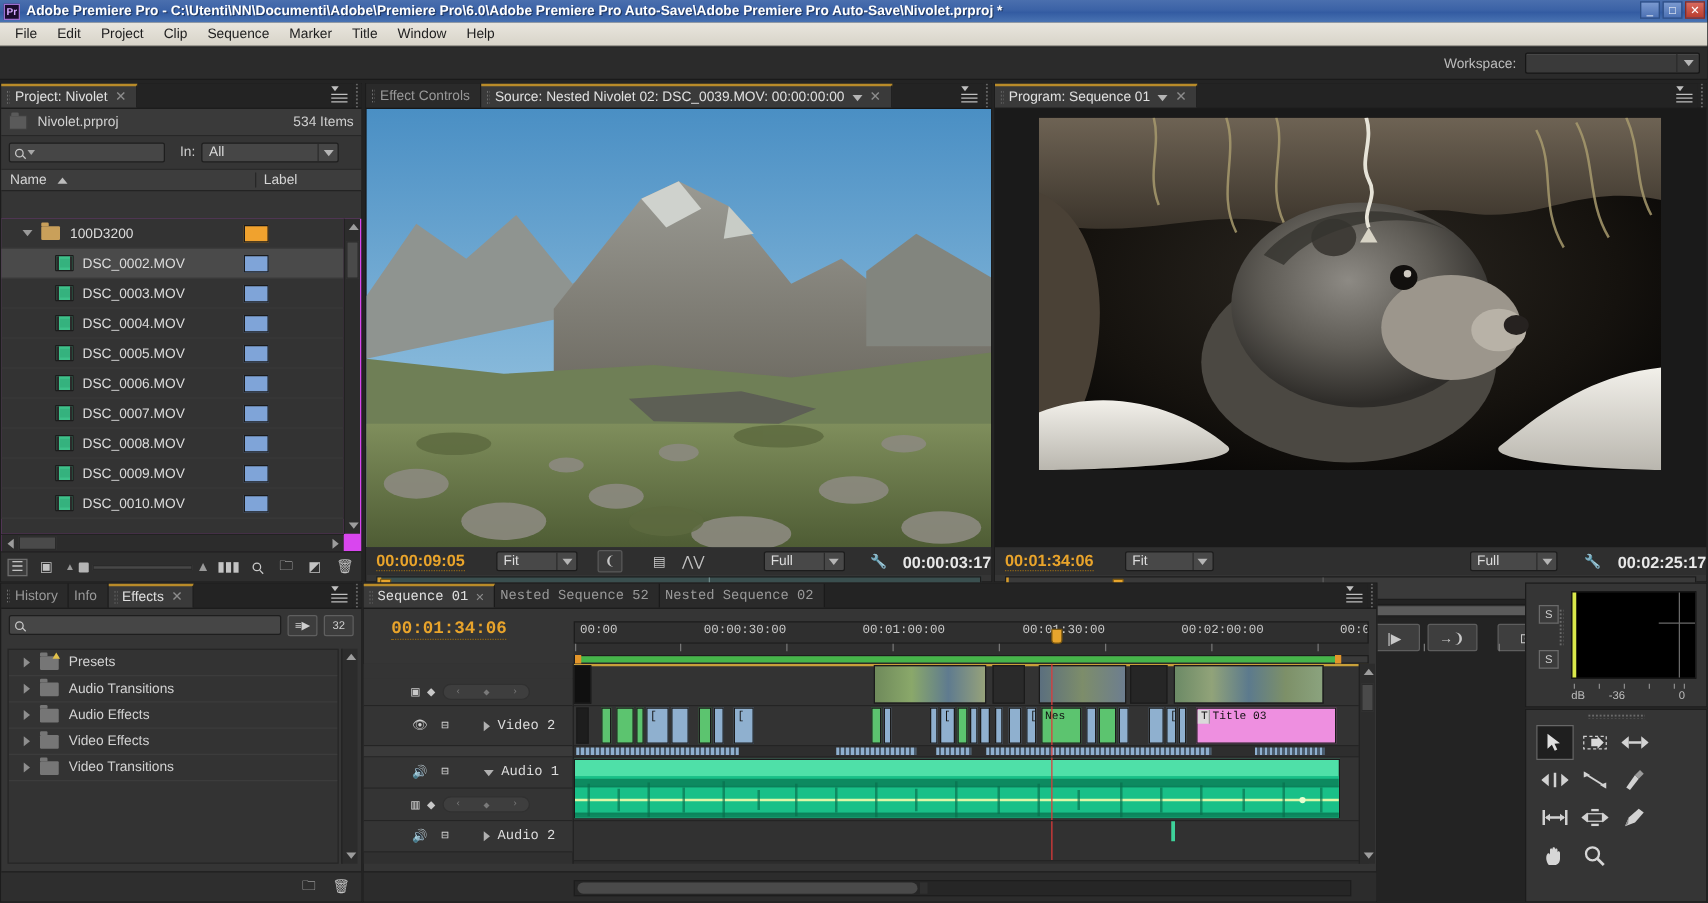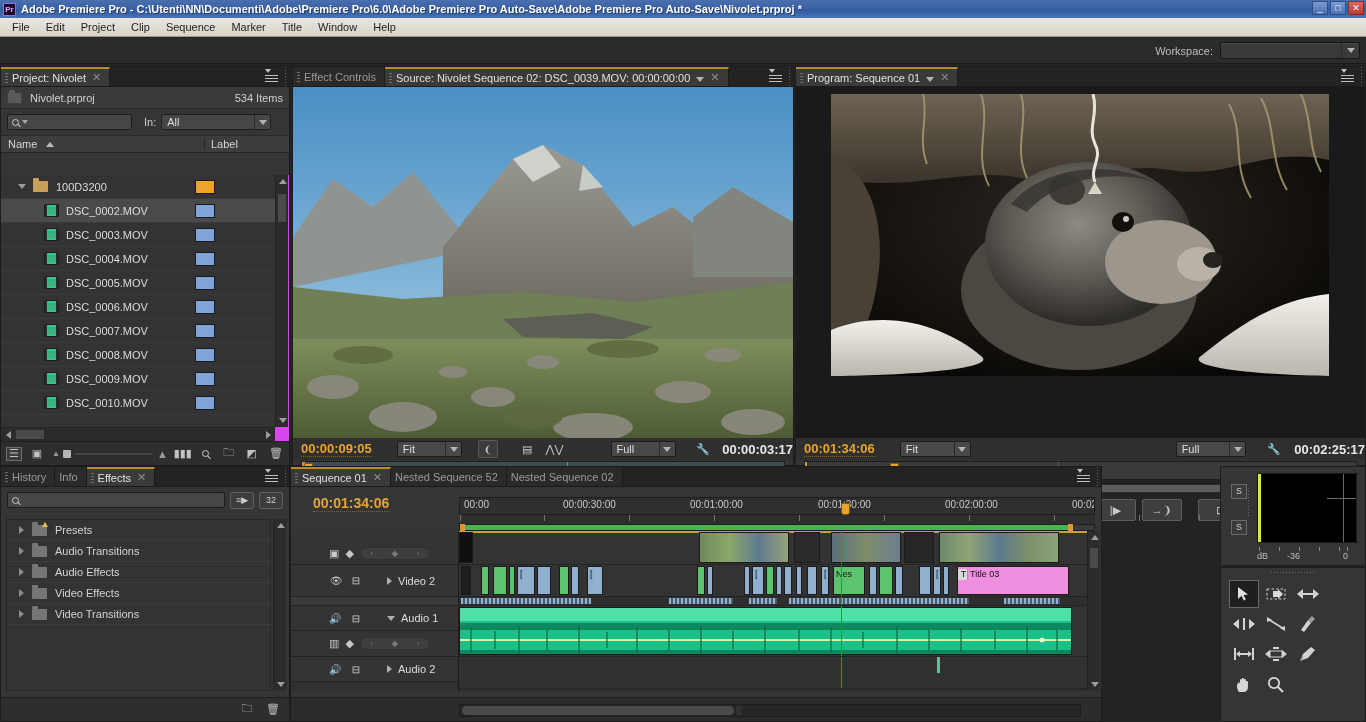--- a/index.html
+++ b/index.html
@@ -237,21 +237,21 @@
   .tbtn{
     width:40px;height:22px;background:#3e3e3e;border:1px solid #5e5e5e;border-radius:2px;
     display:flex;align-items:center;justify-content:center;
   }
   .tbtn.wide{width:46px;}
   .play-tri{width:0;height:0;border-top:6px solid transparent;border-bottom:6px solid transparent;border-left:10px solid #cfcfcf;}
   .chev{position:absolute;right:26px;color:#b0b0b0;font-size:13px;}
   .plus{position:absolute;right:6px;color:#d4d4d4;font-size:15px;font-weight:bold;}
 
   
-  #timeline{left:290px;top:466px;width:812px;height:256px;}
+  #timeline{left:290px;top:466px;width:812px;height:256px;font-family:Liberation Mono, monospace;}
   .tl-tc{
     position:absolute;left:22px;top:28px;color:#e9a42b;font-size:14px;font-weight:bold;
     border-bottom:1px dotted #8a6318;
   }
   .ruler{
     position:absolute;left:168px;right:6px;top:30px;height:18px;background:#2f2f2f;border:1px solid #1d1d1d;
     overflow:hidden;
   }
   .ruler .rl{position:absolute;top:1px;font-size:10px;color:#c8c8c8;}
   .tickrow{
@@ -559,21 +559,21 @@
   </div>
 
   <div class="panel" id="source">
     <div class="tabbar">
       <div class="tab">
         <span class="grip"></span>
         <span>Effect Controls</span>
       </div>
       <div class="tab active" style="position:relative;">
         <span class="grip"></span>
-        <span>Source: Nivolet Sequence 02: DSC_0039.MOV: 00:00:00:00</span>
+        <span>Source: Nested Nivolet 02: DSC_0039.MOV: 00:00:00:00</span>
         <span style="margin-left:6px;"><span class="arrow-down" style="display:inline-block"></span></span>
         <span class="xclose">✕</span>
       </div>
       <div class="tabfill"></div>
       <div class="panelmenu">
         <div class="burger">
             <div class="tri"></div>
             <i></i>
             <i></i>
             <i></i>

